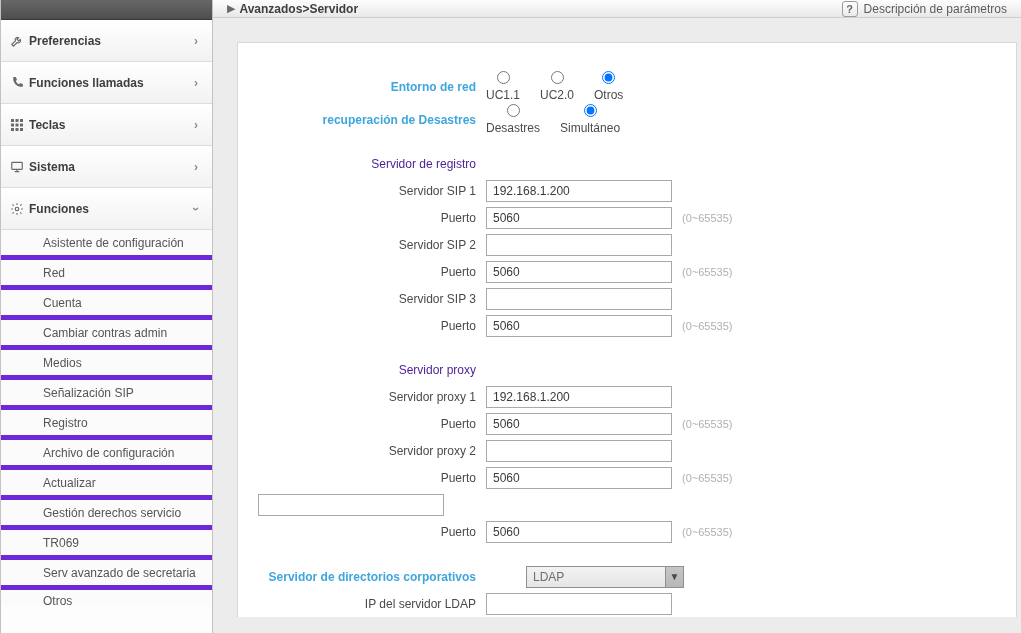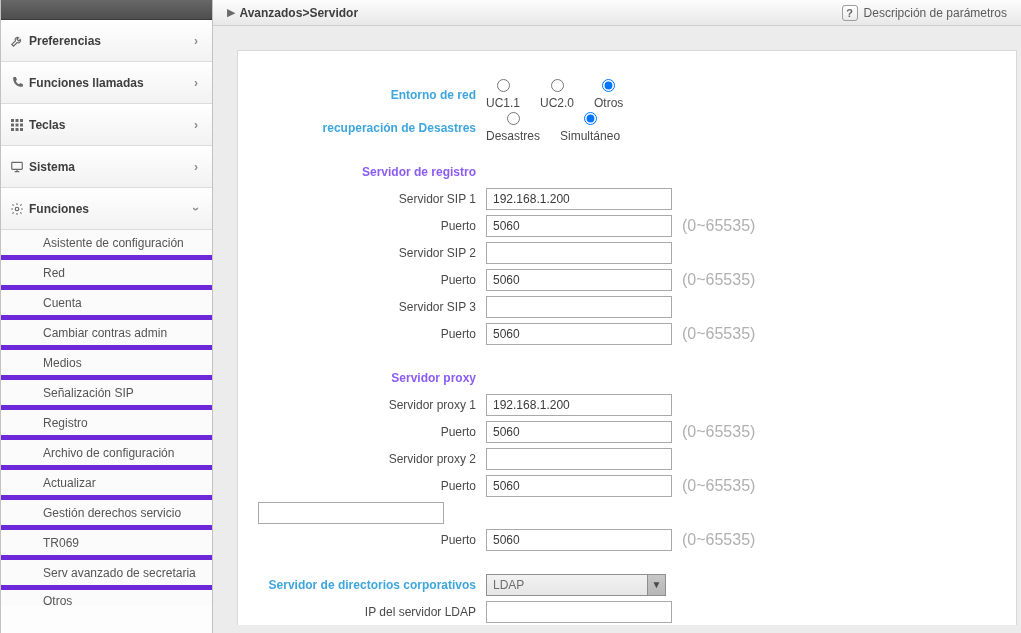--- a/index.html
+++ b/index.html
@@ -116,21 +116,21 @@
     border: 1px solid #9c9c9c;
     border-radius: 3px;
     background: linear-gradient(#fff,#eaeaea);
     display: flex; align-items: center; justify-content: center;
     font-size: 11px; color: #666; margin-right: 6px;
     font-weight: bold;
   }
 
   .content-shell {
     flex: 1;
-    padding: 24px 0 8px 24px;
+    padding: 24px 0 16px 24px;
   }
   .panel {
     background: #fff;
     border: 1px solid #d8d8d8;
     border-bottom: none;
     width: 780px;
     height: 575px;
     padding: 30px 20px 20px 20px;
     overflow: hidden;
   }
@@ -154,22 +154,22 @@
   }
   .form-control {
     flex: 1;
     display: flex;
     align-items: center;
   }
   .radio-group { display: flex; gap: 20px; }
   .radio-opt { display: flex; align-items: center; gap: 4px; color:#4a4a4a;flex-direction:column; }
   .radio-opt input { margin: 0; }
   .section-label {
-    color: #8b5cf6;
-    font-weight: bold;
+    color: #4c1d95;
+    font-weight: normal;
     text-align: left;
     width: 228px;
     padding-right: 10px;
     height: 26px;
     display: flex;
     align-items: center;
     justify-content: flex-end;
   }
   .spacer { height: 18px; }
 
@@ -178,33 +178,34 @@
     height: 22px;
     border: 1px solid #a9a9a9;
     padding: 0 6px;
     font-size: 12px;
     color: #3a3a3a;
     background: #fff;
   }
   .hint {
     color: #b0b0b0;
     margin-left: 10px;
-    font-size: 16px;
+    font-size: 11px;
   }
   .select-box {
-    width: 180px;
+    width: 158px;
     height: 22px;
     border: 1px solid #8f8f8f;
     background: linear-gradient(#f2f2f2,#e6e6e6);
     display: flex;
     align-items: center;
     padding: 0 6px;
     color: #6d6d6d;
     position: relative;
     cursor: pointer;
+    margin-left: 40px;
   }
   .select-box .sel-arrow {
     position: absolute;
     right: 0; top: 0;
     width: 18px; height: 100%;
     background: linear-gradient(#c7c7c7,#b7b7b7);
     border-left: 1px solid #8f8f8f;
     display: flex; align-items: center; justify-content: center;
     color: #4a4a4a;
     font-size: 10px;

